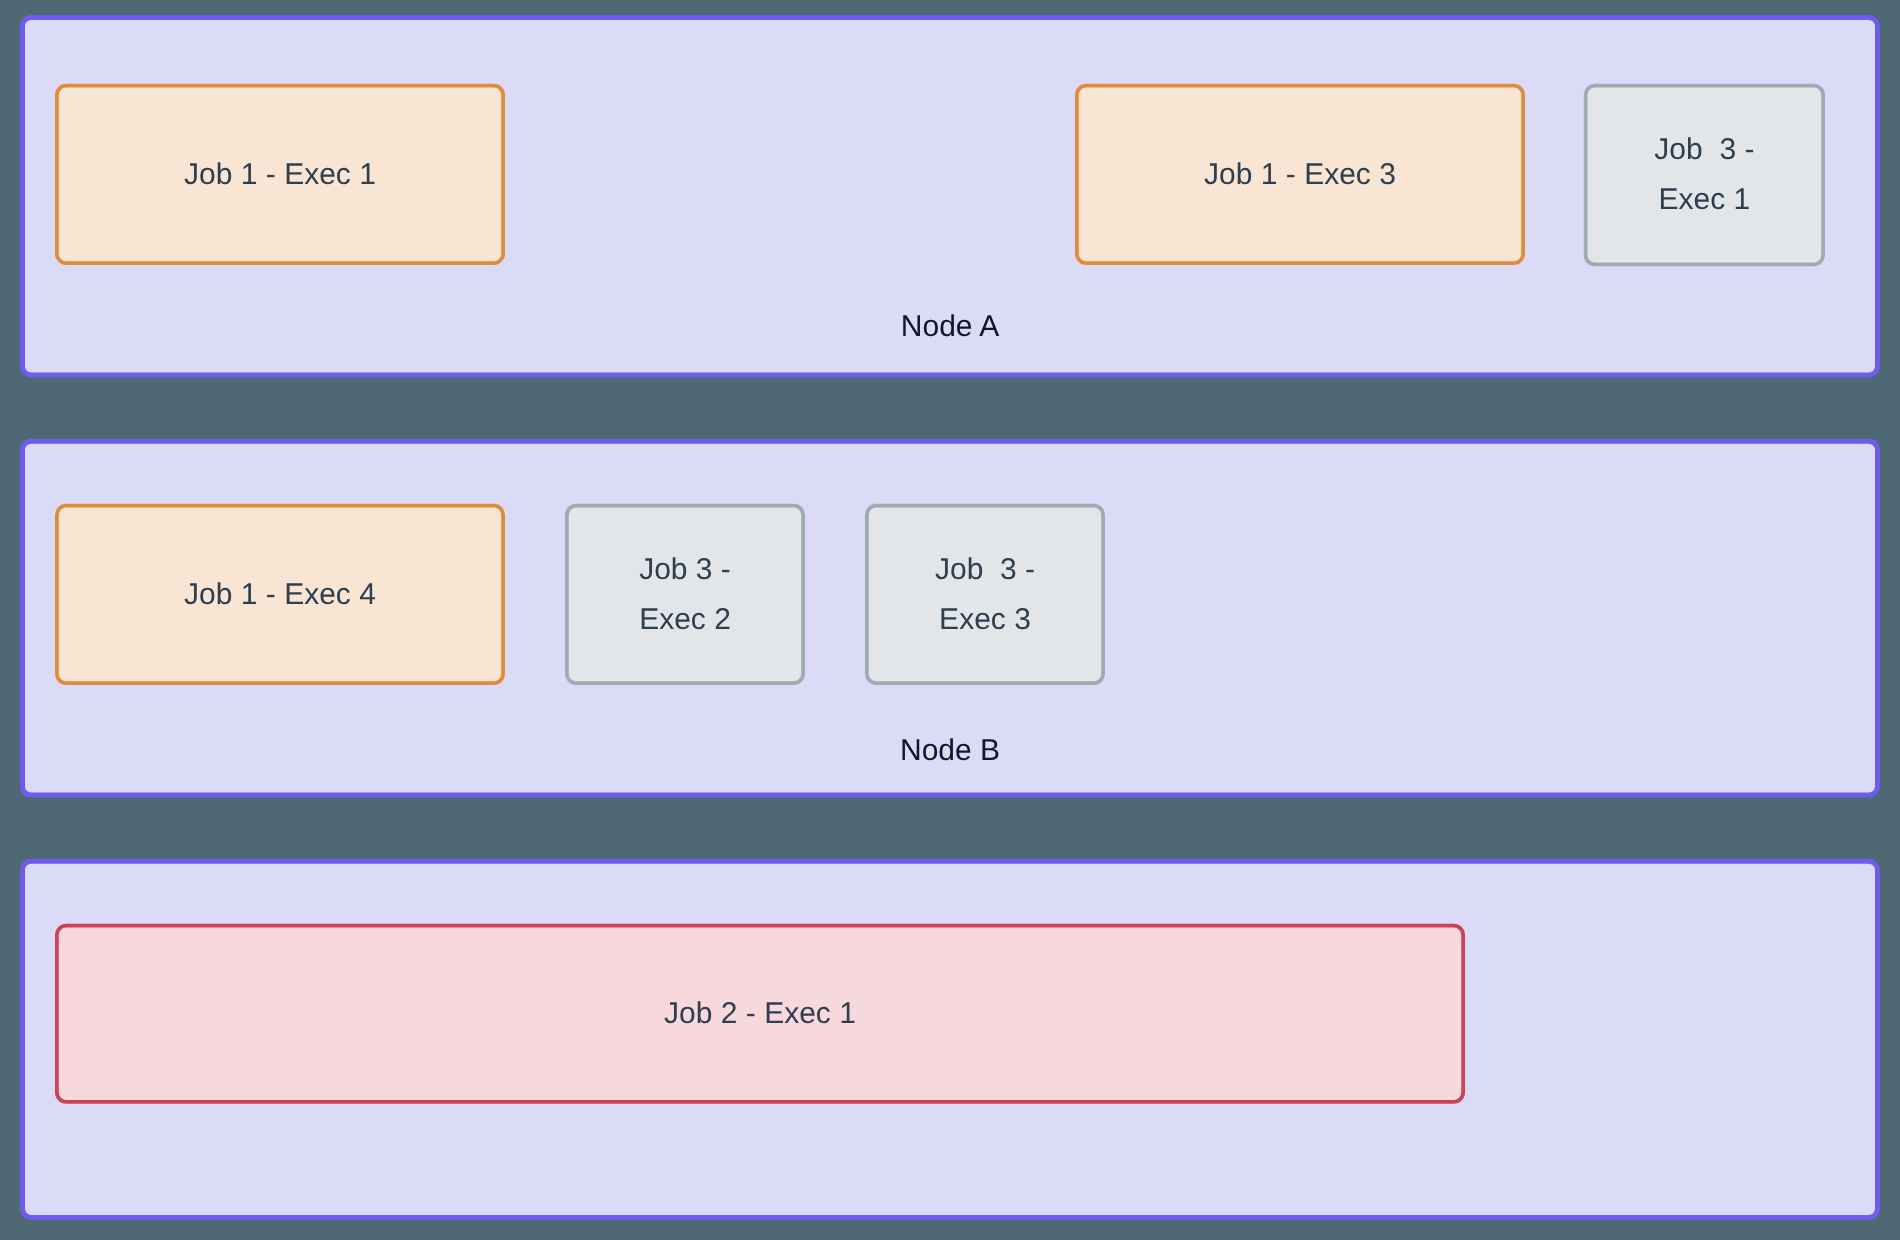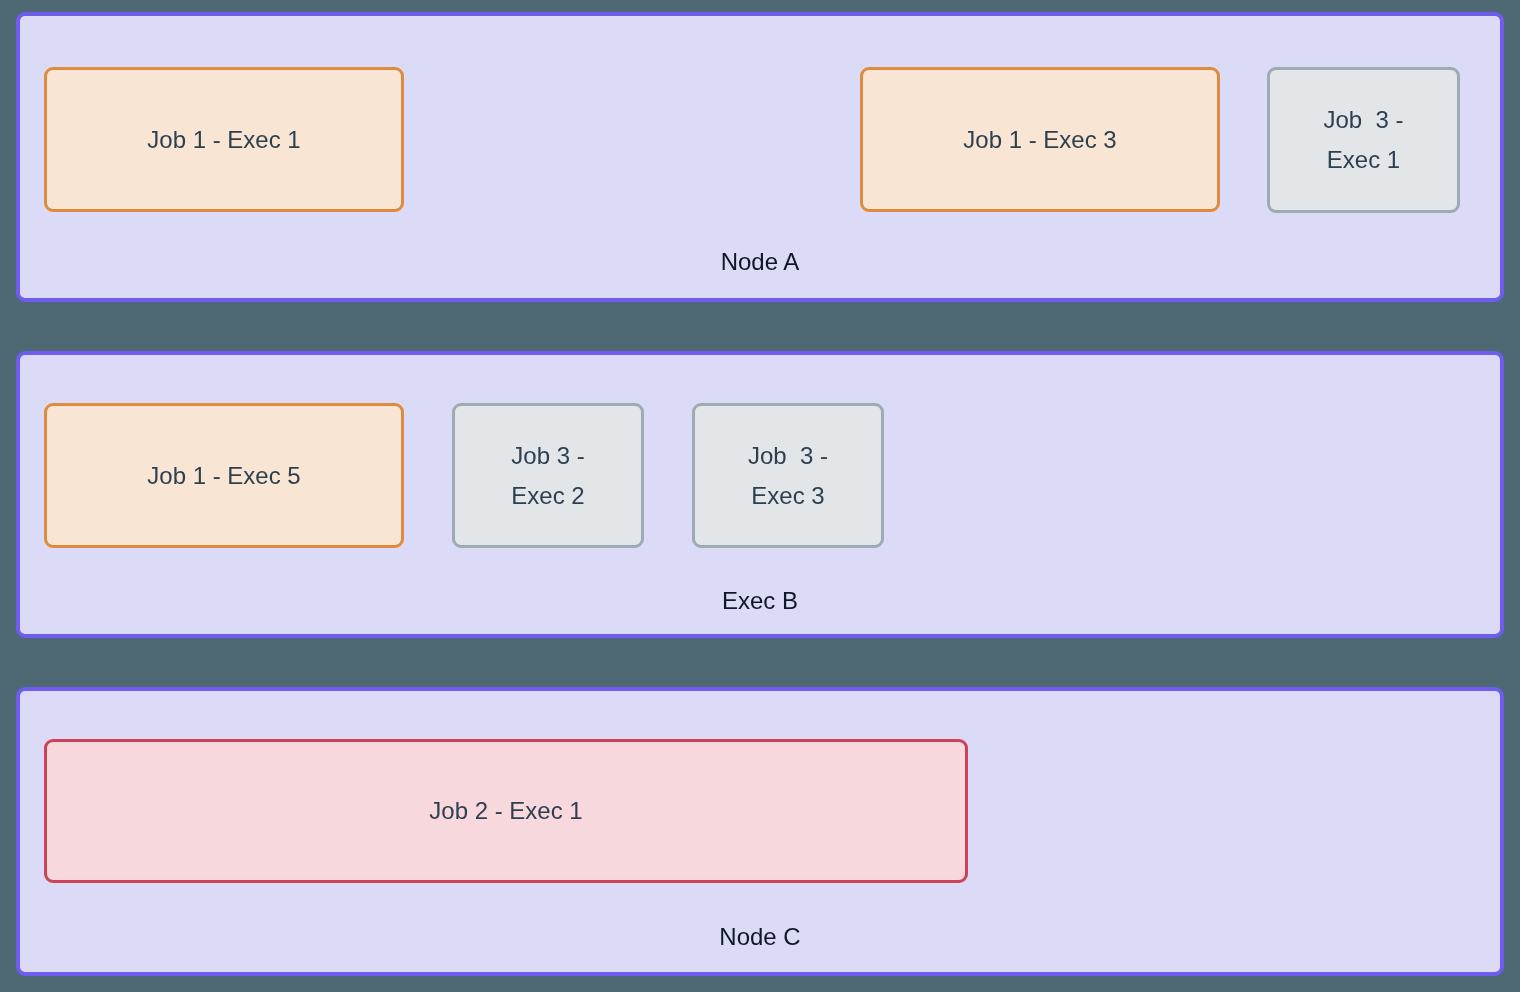--- a/index.html
+++ b/index.html
@@ -73,21 +73,21 @@
   .e-a1 { left: 432px;  top: 51px; width: 360px;  height: 145px; }
   .e-a2 { left: 840px;  top: 51px; width: 360px;  height: 145px; text-align: center; }
   .e-a3 { left: 1247px; top: 51px; width: 193px;  height: 146px; }
 
   
   .e-b0 { left: 24px;  top: 48px; width: 360px; height: 145px; }
   .e-b1 { left: 432px; top: 48px; width: 192px; height: 145px; }
   .e-b2 { left: 672px; top: 48px; width: 192px; height: 145px; }
 
   
-  .e-c0 { left: 24px; top: 48px; width: 924px; height: 144px; }
+  .e-c0 { left: 24px; top: 48px; width: 1128px; height: 144px; }
 </style>
 </head>
 <body>
 
 <div class="canvas">
 
   <div class="node node-a">
     <div class="exec job1 e-a0">
       <span class="exec-text">Job 1 - Exec 1</span>
     </div>
@@ -96,33 +96,32 @@
     </div>
     <div class="exec job3 e-a3">
       <span class="exec-text">Job  3 -
 Exec 1</span>
     </div>
     <div class="node-label">Node A</div>
   </div>
 
   <div class="node node-b">
     <div class="exec job1 e-b0">
-      <span class="exec-text">Job 1 - Exec 5</span>
+      <span class="exec-text">Job 1 - Exec 4</span>
     </div>
     <div class="exec job3 e-b1">
       <span class="exec-text">Job 3 -
 Exec 2</span>
     </div>
     <div class="exec job3 e-b2">
       <span class="exec-text">Job  3 -
 Exec 3</span>
     </div>
-    <div class="node-label">Exec B</div>
+    <div class="node-label">Node B</div>
   </div>
 
   <div class="node node-c">
     <div class="exec job2 e-c0">
       <span class="exec-text">Job 2 - Exec 1</span>
     </div>
-    <div class="node-label">Node C</div>
   </div>
 
 </div>
 
 </body></html>

